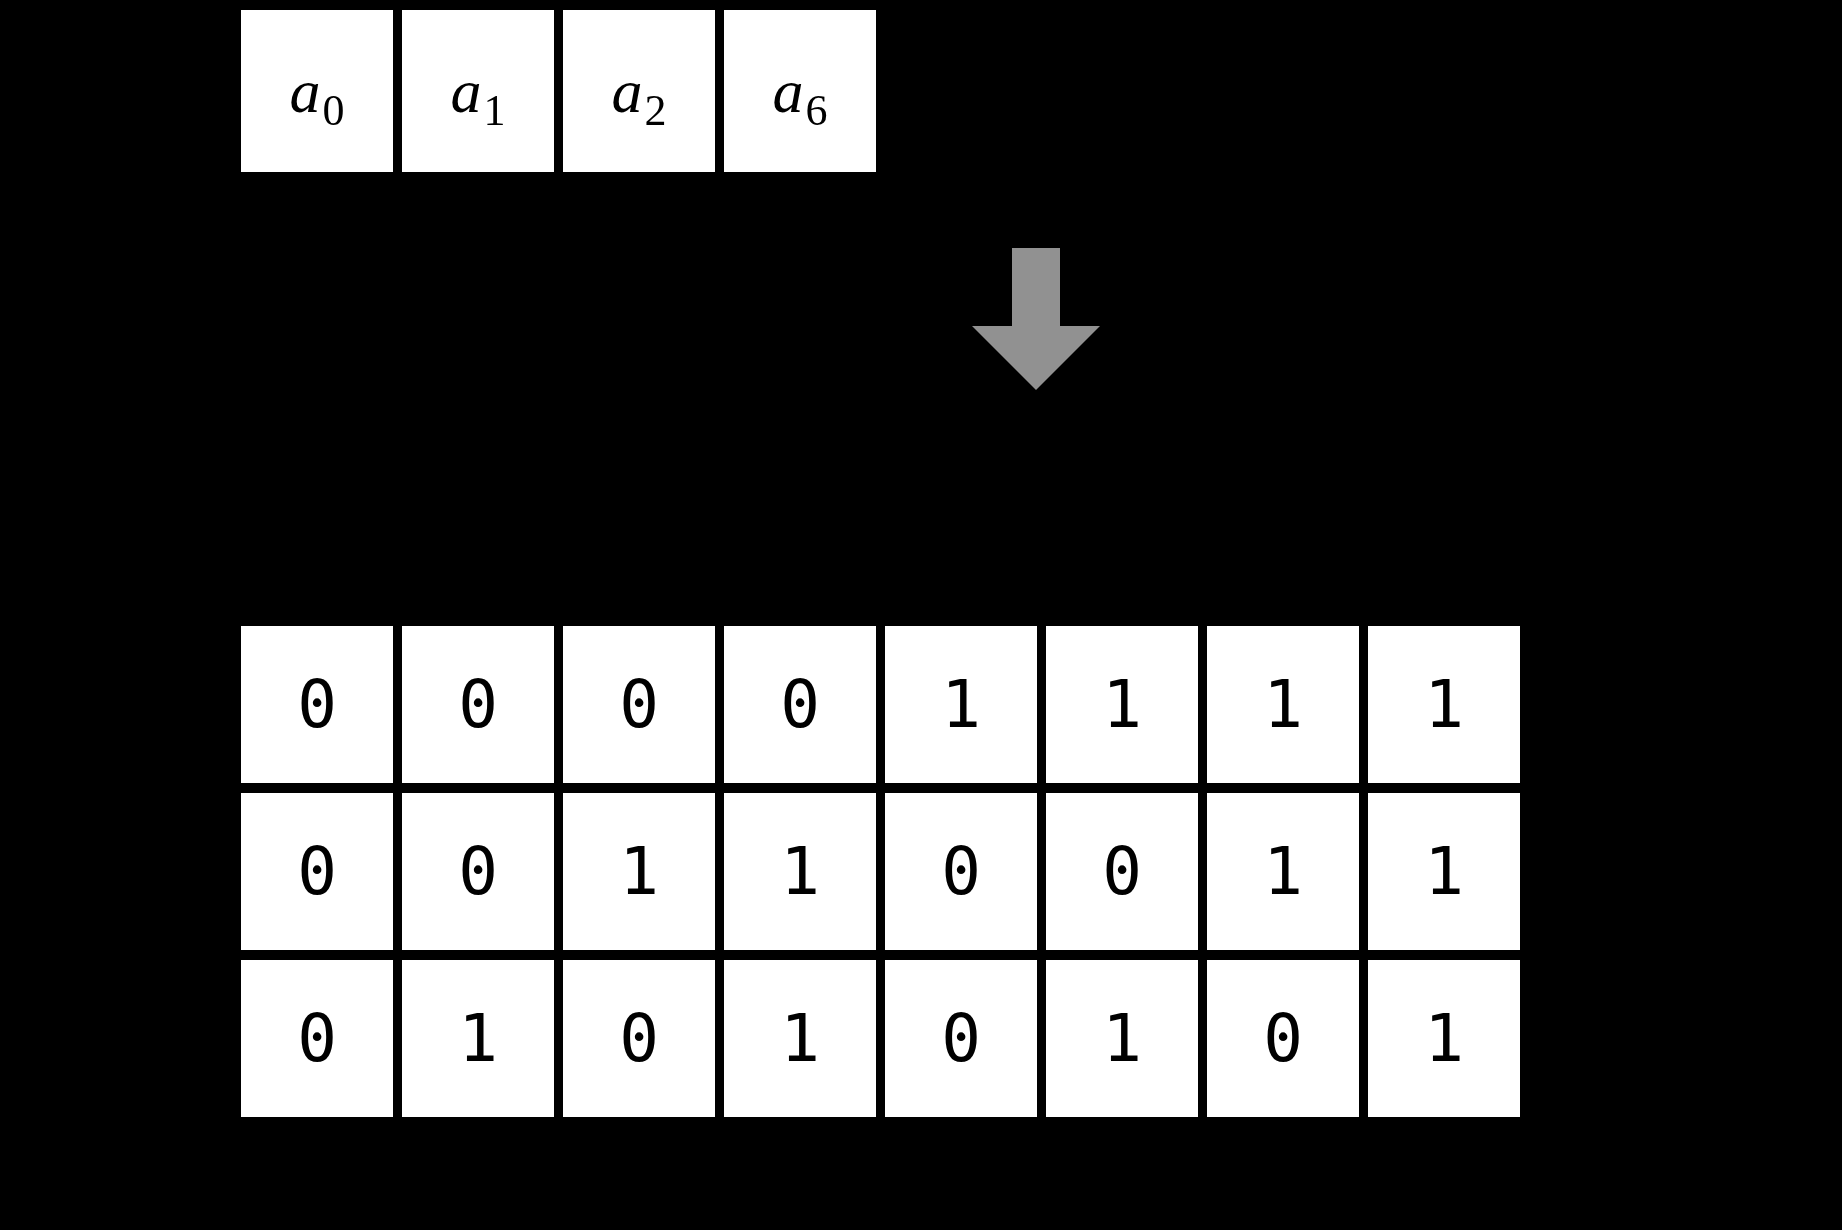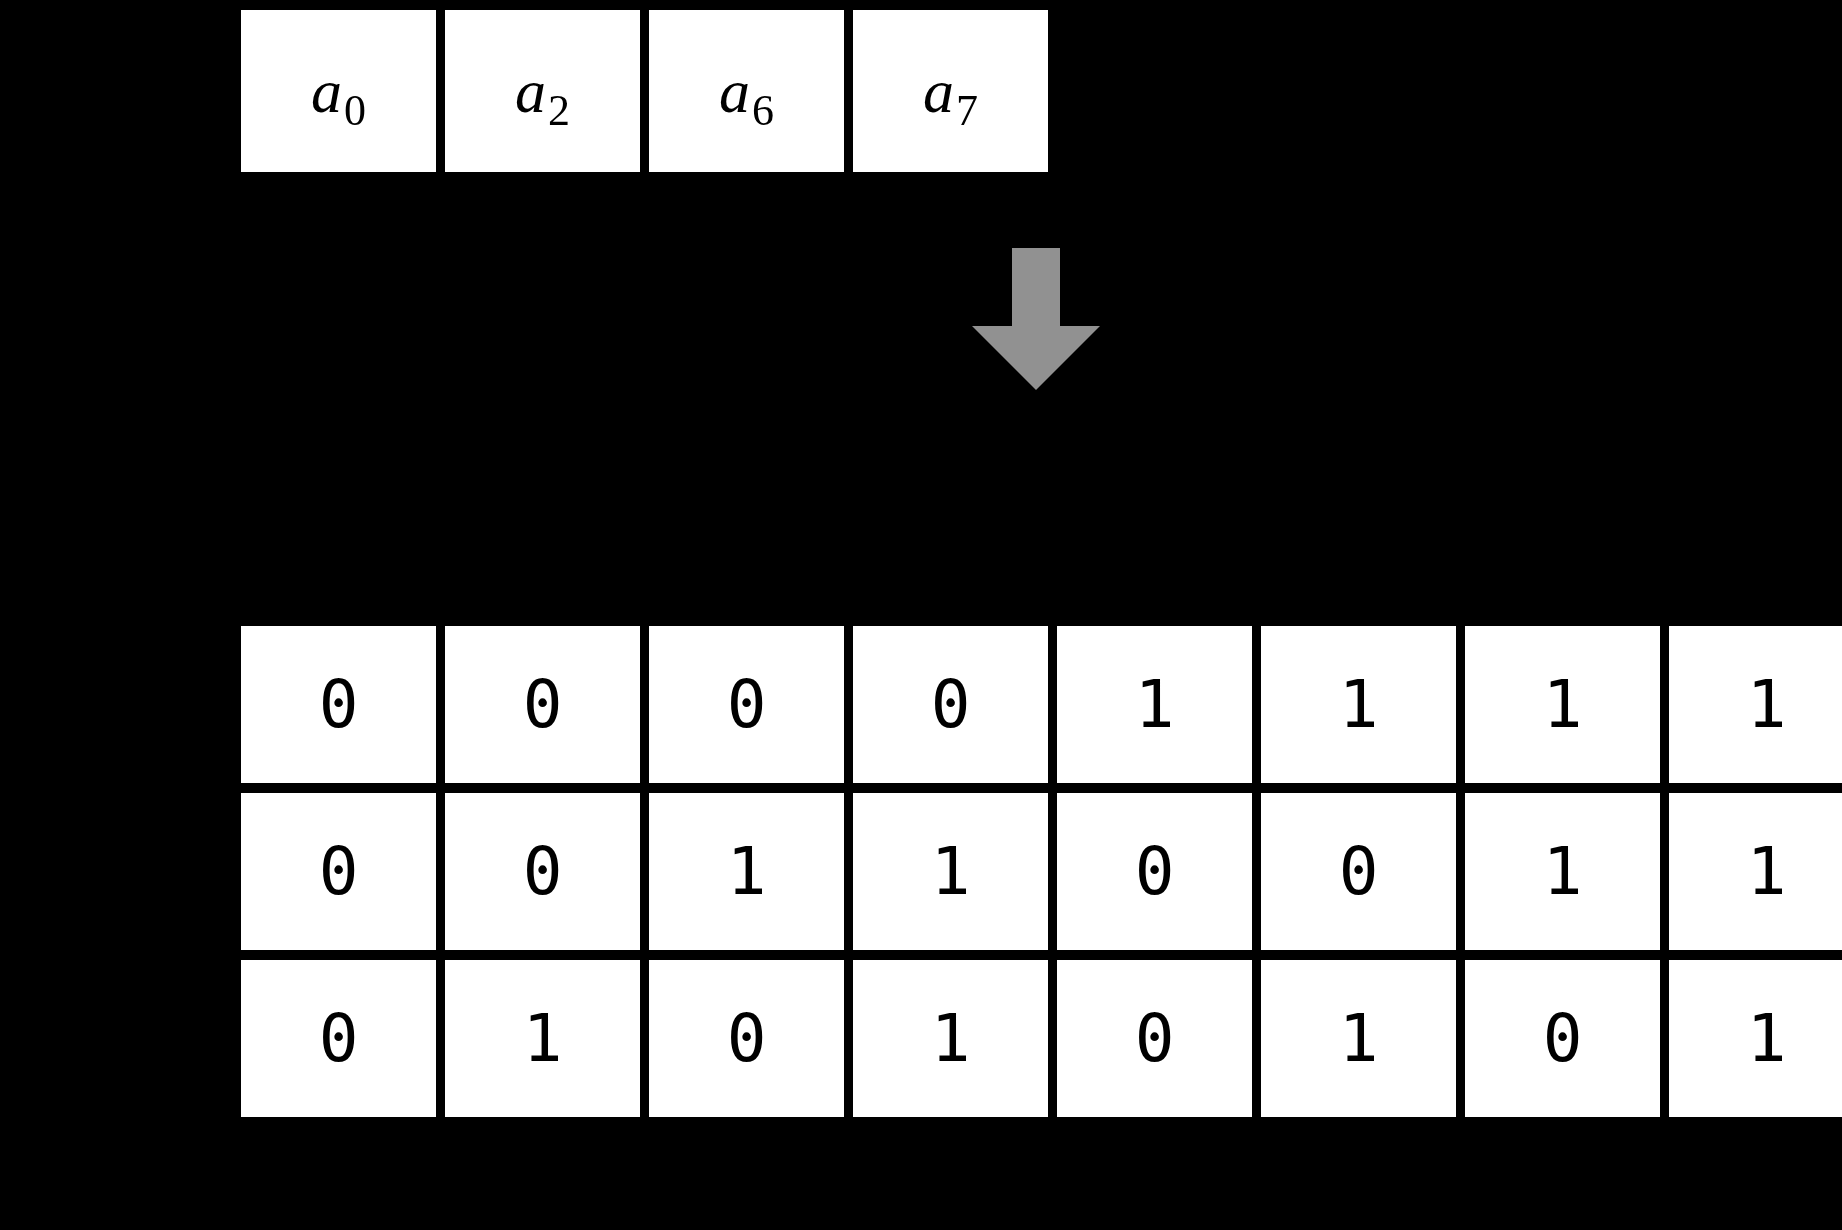--- a/index.html
+++ b/index.html
@@ -15,21 +15,21 @@
     overflow: hidden;
   }
   .array-row {
     position: absolute;
     left: 241px;
     top: 10px;
     display: flex;
     gap: 9px;
   }
   .cell {
-    width: 195px;
+    width: 152px;
     background: #ffffff;
     display: flex;
     align-items: center;
     justify-content: center;
     box-sizing: border-box;
   }
   .array-cell {
     height: 162px;
   }
   .math-label {
@@ -96,27 +96,27 @@
 </style>
 </head>
 <body>
 
 <div class="canvas" style="background: rgb(0, 0, 0);">
   <div class="array-row">
       <div class="cell array-cell">
         <span class="math-label"><span>a</span><sub>0</sub></span>
       </div>
       <div class="cell array-cell">
+        <span class="math-label"><span>a</span><sub>1</sub></span>
+      </div>
+      <div class="cell array-cell">
         <span class="math-label"><span>a</span><sub>2</sub></span>
       </div>
       <div class="cell array-cell">
         <span class="math-label"><span>a</span><sub>6</sub></span>
-      </div>
-      <div class="cell array-cell">
-        <span class="math-label"><span>a</span><sub>7</sub></span>
       </div>
     </div>
 
   <div class="arrow">
     <div class="arrow-shaft" style="background: rgb(145, 145, 145);"></div>
     <div class="arrow-head" style="border-top-color: rgb(145, 145, 145);"></div>
   </div>
 
   <div class="bit-table">
       <div class="bit-row">

